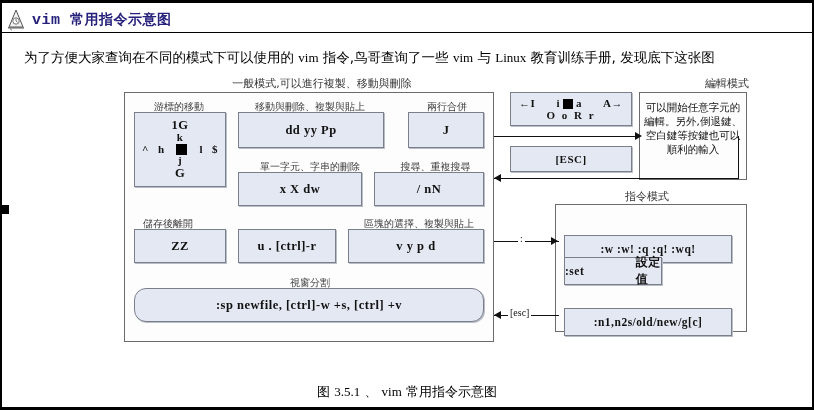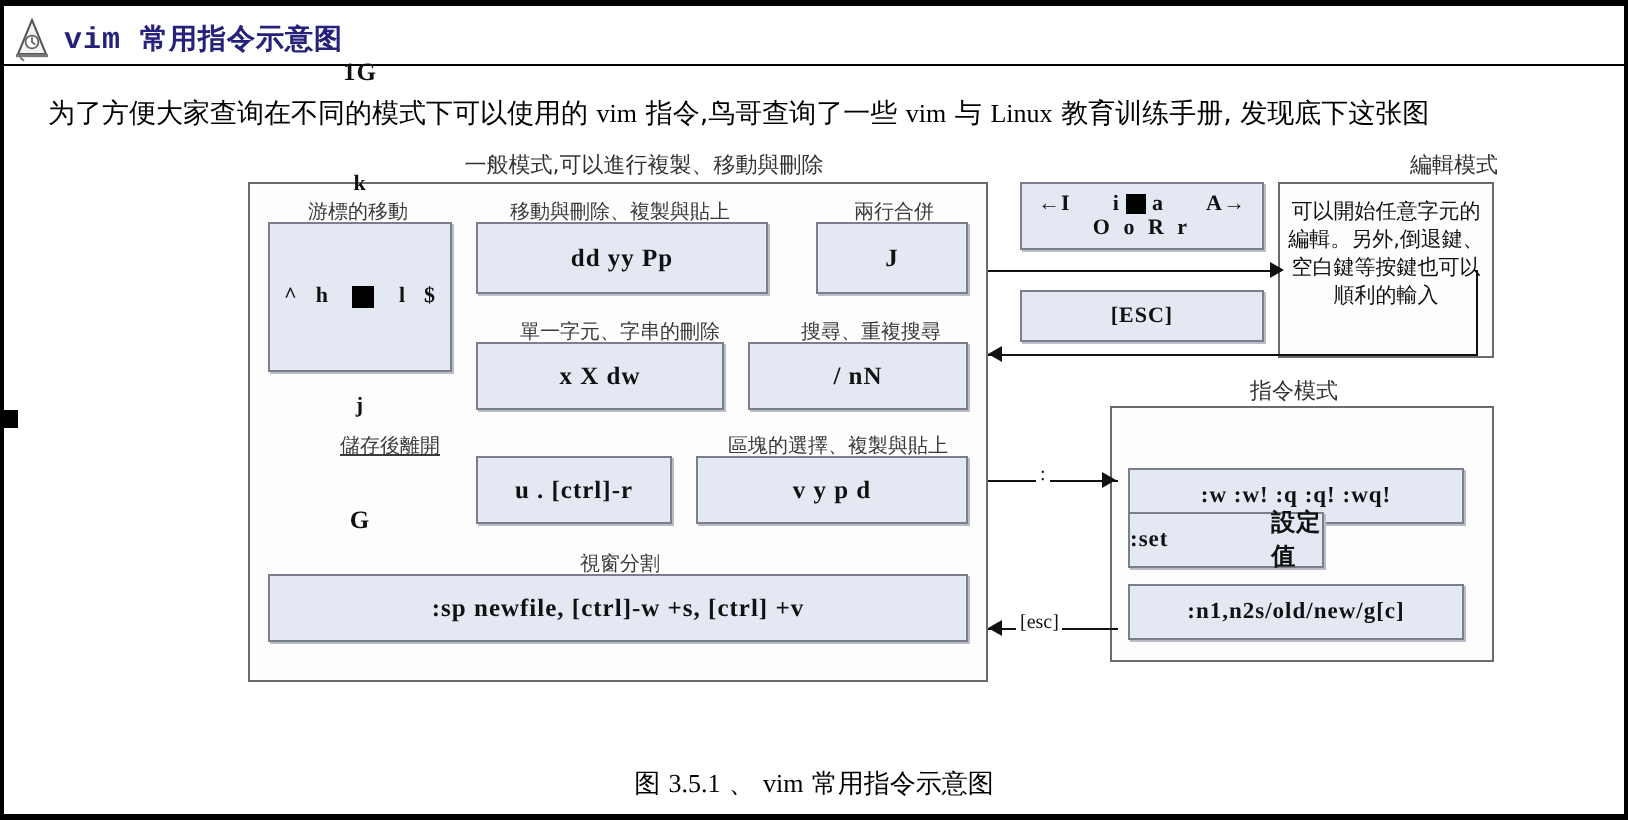--- a/index.html
+++ b/index.html
@@ -179,25 +179,25 @@
   <div class="lbl" style="left:670px;top:2px;width:110px;font-size:11px;color:#333;">編輯模式</div>
   <div class="lbl" style="left:590px;top:115px;width:110px;font-size:11px;color:#333;">指令模式</div>
 
   <div class="panel" style="left:122px;top:18px;width:370px;height:250px;"></div>
 
   <div class="lbl" style="left:132px;top:26px;width:90px;">游標的移動</div>
   <div class="lbl" style="left:233px;top:26px;width:150px;">移動與刪除、複製與貼上</div>
   <div class="lbl" style="left:405px;top:26px;width:80px;">兩行合併</div>
   <div class="lbl" style="left:233px;top:86px;width:150px;">單一字元、字串的刪除</div>
   <div class="lbl" style="left:381px;top:86px;width:105px;">搜尋、重複搜尋</div>
-  <div class="lbl" style="left:148px;top:143px;width:90px;text-decoration:underline;">儲存後離開</div>
+  <div class="lbl" style="left:121px;top:143px;width:90px;">儲存後離開</div>
   <div class="lbl" style="left:347px;top:143px;width:140px;">區塊的選擇、複製與貼上</div>
   <div class="lbl" style="left:132px;top:202px;width:352px;">視窗分割</div>
 
-  <div class="cbox" id="cursor-box" style="left:132px;top:38px;width:92px;height:75px;gap:44px;">
+  <div class="cbox" id="cursor-box" style="left:132px;top:38px;width:92px;height:75px;">
     <div class="row g">1G</div>
     <div class="row sm">k</div>
     <div class="row mid">
       <span class="sm">^</span>
       <span class="sm">h</span>
       <span class="blk"></span>
       <span class="sm">l</span>
       <span class="sm">$</span>
     </div>
     <div class="row sm">j</div>
@@ -205,26 +205,27 @@
   </div>
 
   <div class="cbox" style="left:236px;top:38px;width:146px;height:36px;">dd    yy    Pp</div>
 
   <div class="cbox" style="left:406px;top:38px;width:76px;height:36px;">J</div>
 
   <div class="cbox" style="left:236px;top:98px;width:124px;height:34px;">x   X   dw</div>
 
   <div class="cbox" style="left:372px;top:98px;width:110px;height:34px;">/            nN</div>
 
+  <div class="cbox" style="left:132px;top:155px;width:92px;height:34px;">ZZ</div>
 
   <div class="cbox" style="left:236px;top:155px;width:98px;height:34px;">u  .  [ctrl]-r</div>
 
   <div class="cbox" style="left:346px;top:155px;width:136px;height:34px;">v   y   p   d</div>
 
-  <div class="cbox" style="left:132px;top:214px;width:350px;height:34px;">:sp newfile,  [ctrl]-w  +s,  [ctrl]   +v</div>
+  <div class="cbox" style="left:132px;top:214px;width:350px;height:34px;border-radius:12px;">:sp newfile,  [ctrl]-w  +s,  [ctrl]   +v</div>
 
   <div class="cbox" id="insert-box" style="left:508px;top:18px;width:122px;height:34px;font-size:11px;">
     <div class="line1">
       <span>←I</span>
       <span>
         <span>i</span><span class="blk"></span><span>a</span>
       </span>
       <span>A→</span>
     </div>
     <div class="line2">O o R r</div>
@@ -234,21 +235,21 @@
 
   <div class="panel" style="left:637px;top:18px;width:108px;height:88px;"></div>
   <div id="edit-desc" style="left:642px;top:26px;width:98px;">可以開始任意字元的編輯。另外,倒退鍵、空白鍵等按鍵也可以順利的輸入</div>
 
   <div class="panel" style="left:553px;top:130px;width:192px;height:128px;"></div>
   <div class="lbl" style="left:558px;top:134px;width:182px;margin-top:44px;">儲存與離開的方式</div>
   <div class="cbox" style="left:562px;top:147px;width:168px;height:28px;font-size:11.5px;margin-top:14px;">:w  :w!  :q  :q!  :wq!</div>
   <div class="cbox" style="left:562px;top:183px;width:98px;height:28px;font-size:11.5px;">
     <span>:set</span>&nbsp;<span class="cjk">設定值</span>
   </div>
-  <div class="cbox" style="left:562px;top:219px;width:168px;height:28px;font-size:11.5px;">:n1,n2s/old/new/g[c]</div>
+  <div class="cbox" style="left:562px;top:234px;width:168px;height:28px;font-size:11.5px;">:n1,n2s/old/new/g[c]</div>
 
   <div class="hline" style="left:492px;top:62px;width:145px;"></div>
   <div class="arrow-r" style="left:633px;top:57.5px;"></div>
 
   <div class="hline" style="left:492px;top:104px;width:245px;"></div>
   <div class="vline" style="left:736px;top:62px;height:43px;"></div>
   <div class="arrow-l" style="left:492px;top:99.5px;"></div>
 
   <div class="hline" style="left:492px;top:167px;width:65px;"></div>
   <div class="arrow-r" style="left:549px;top:162.5px;"></div>

